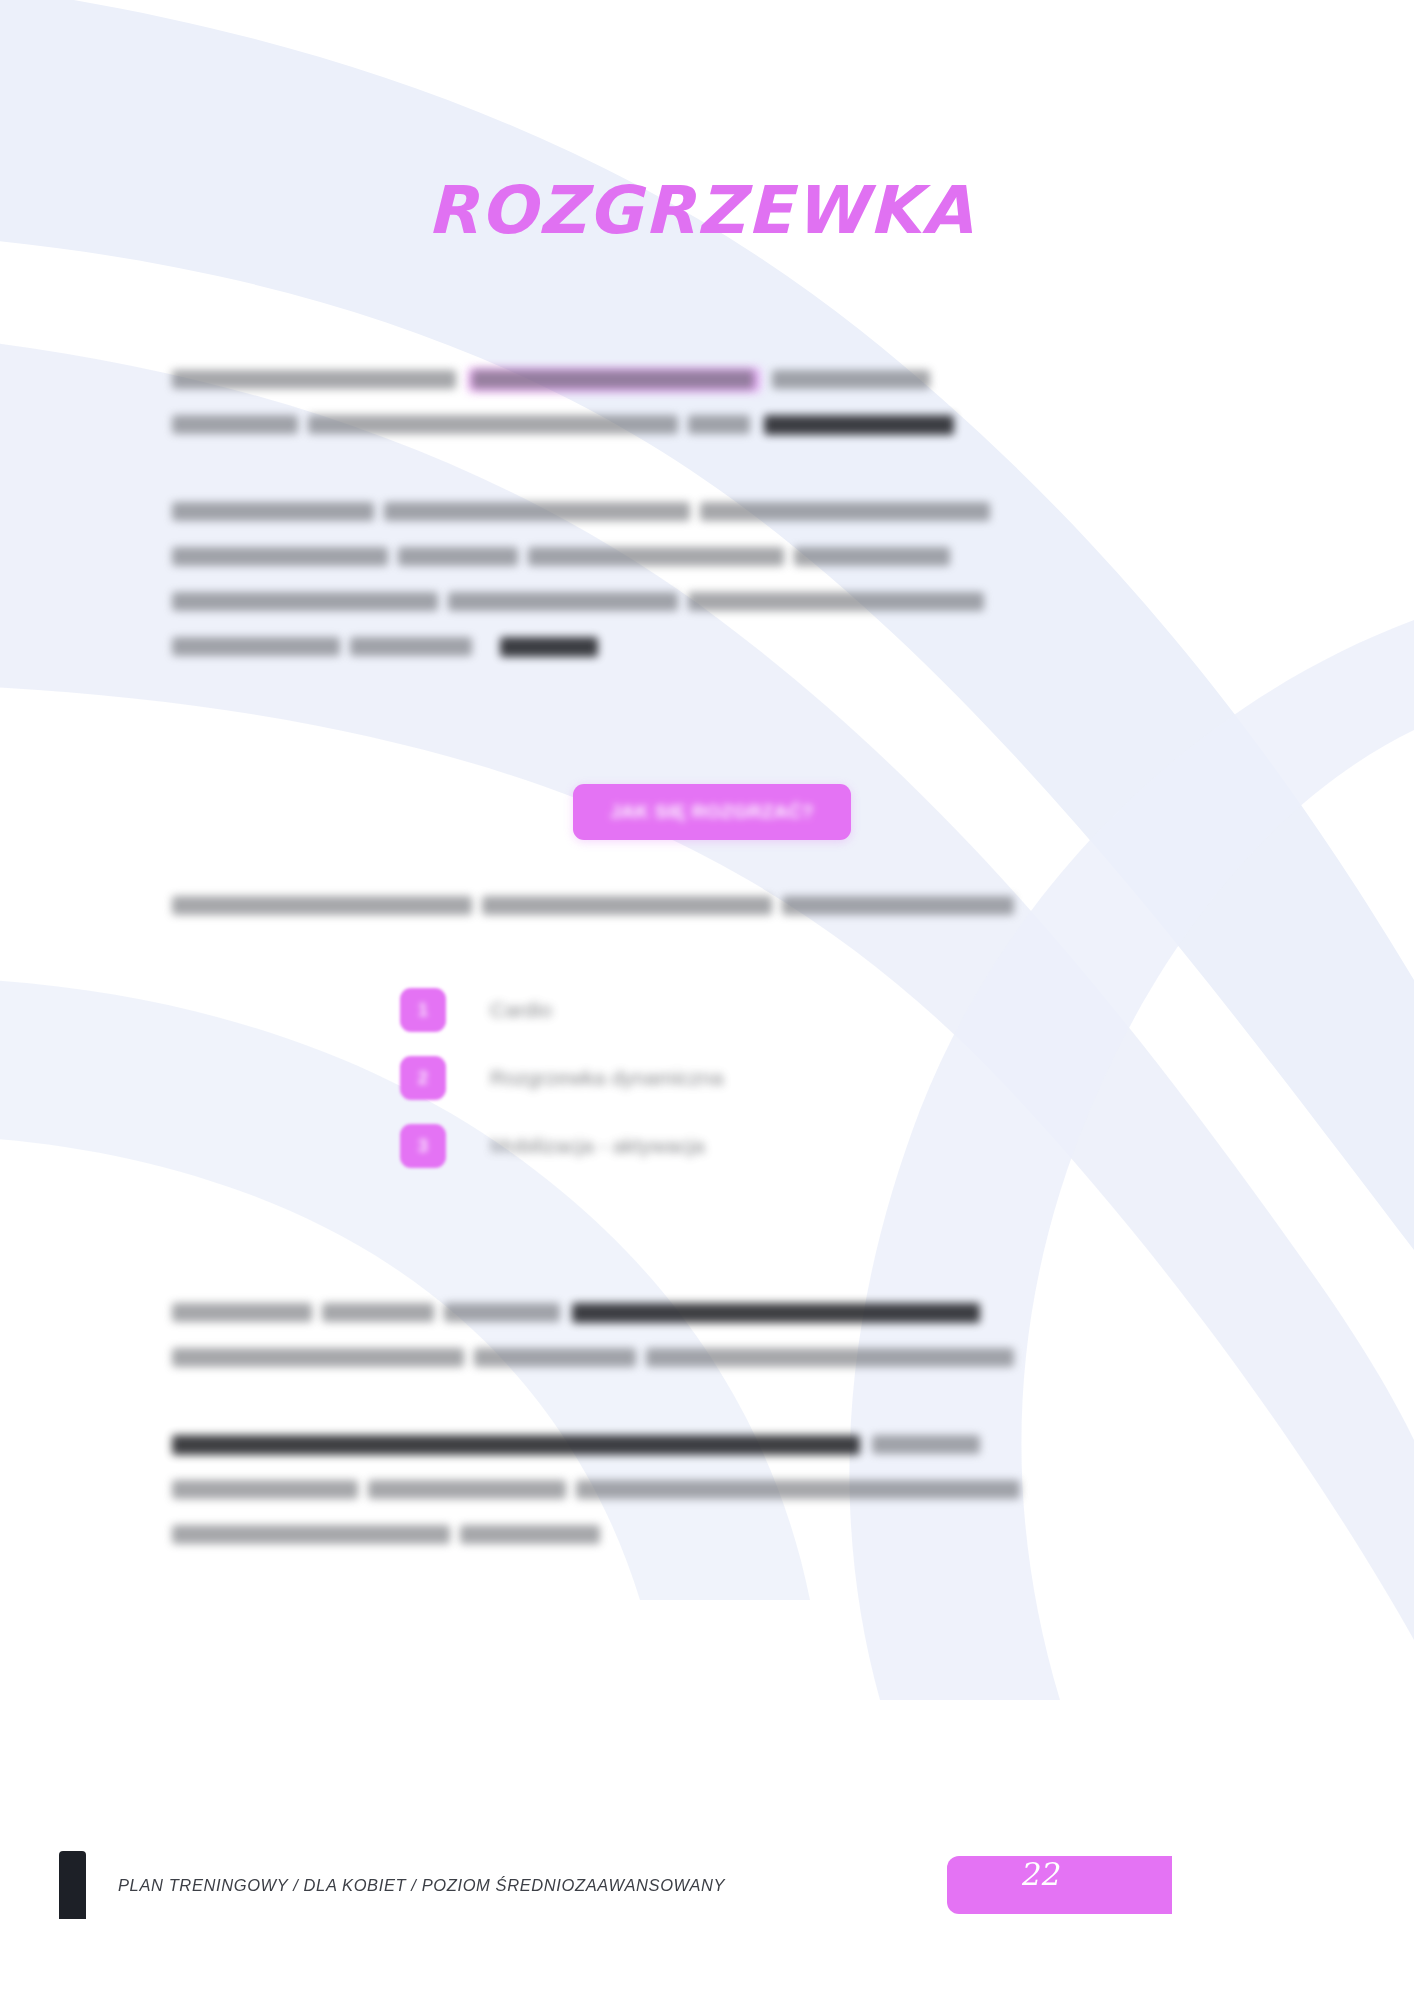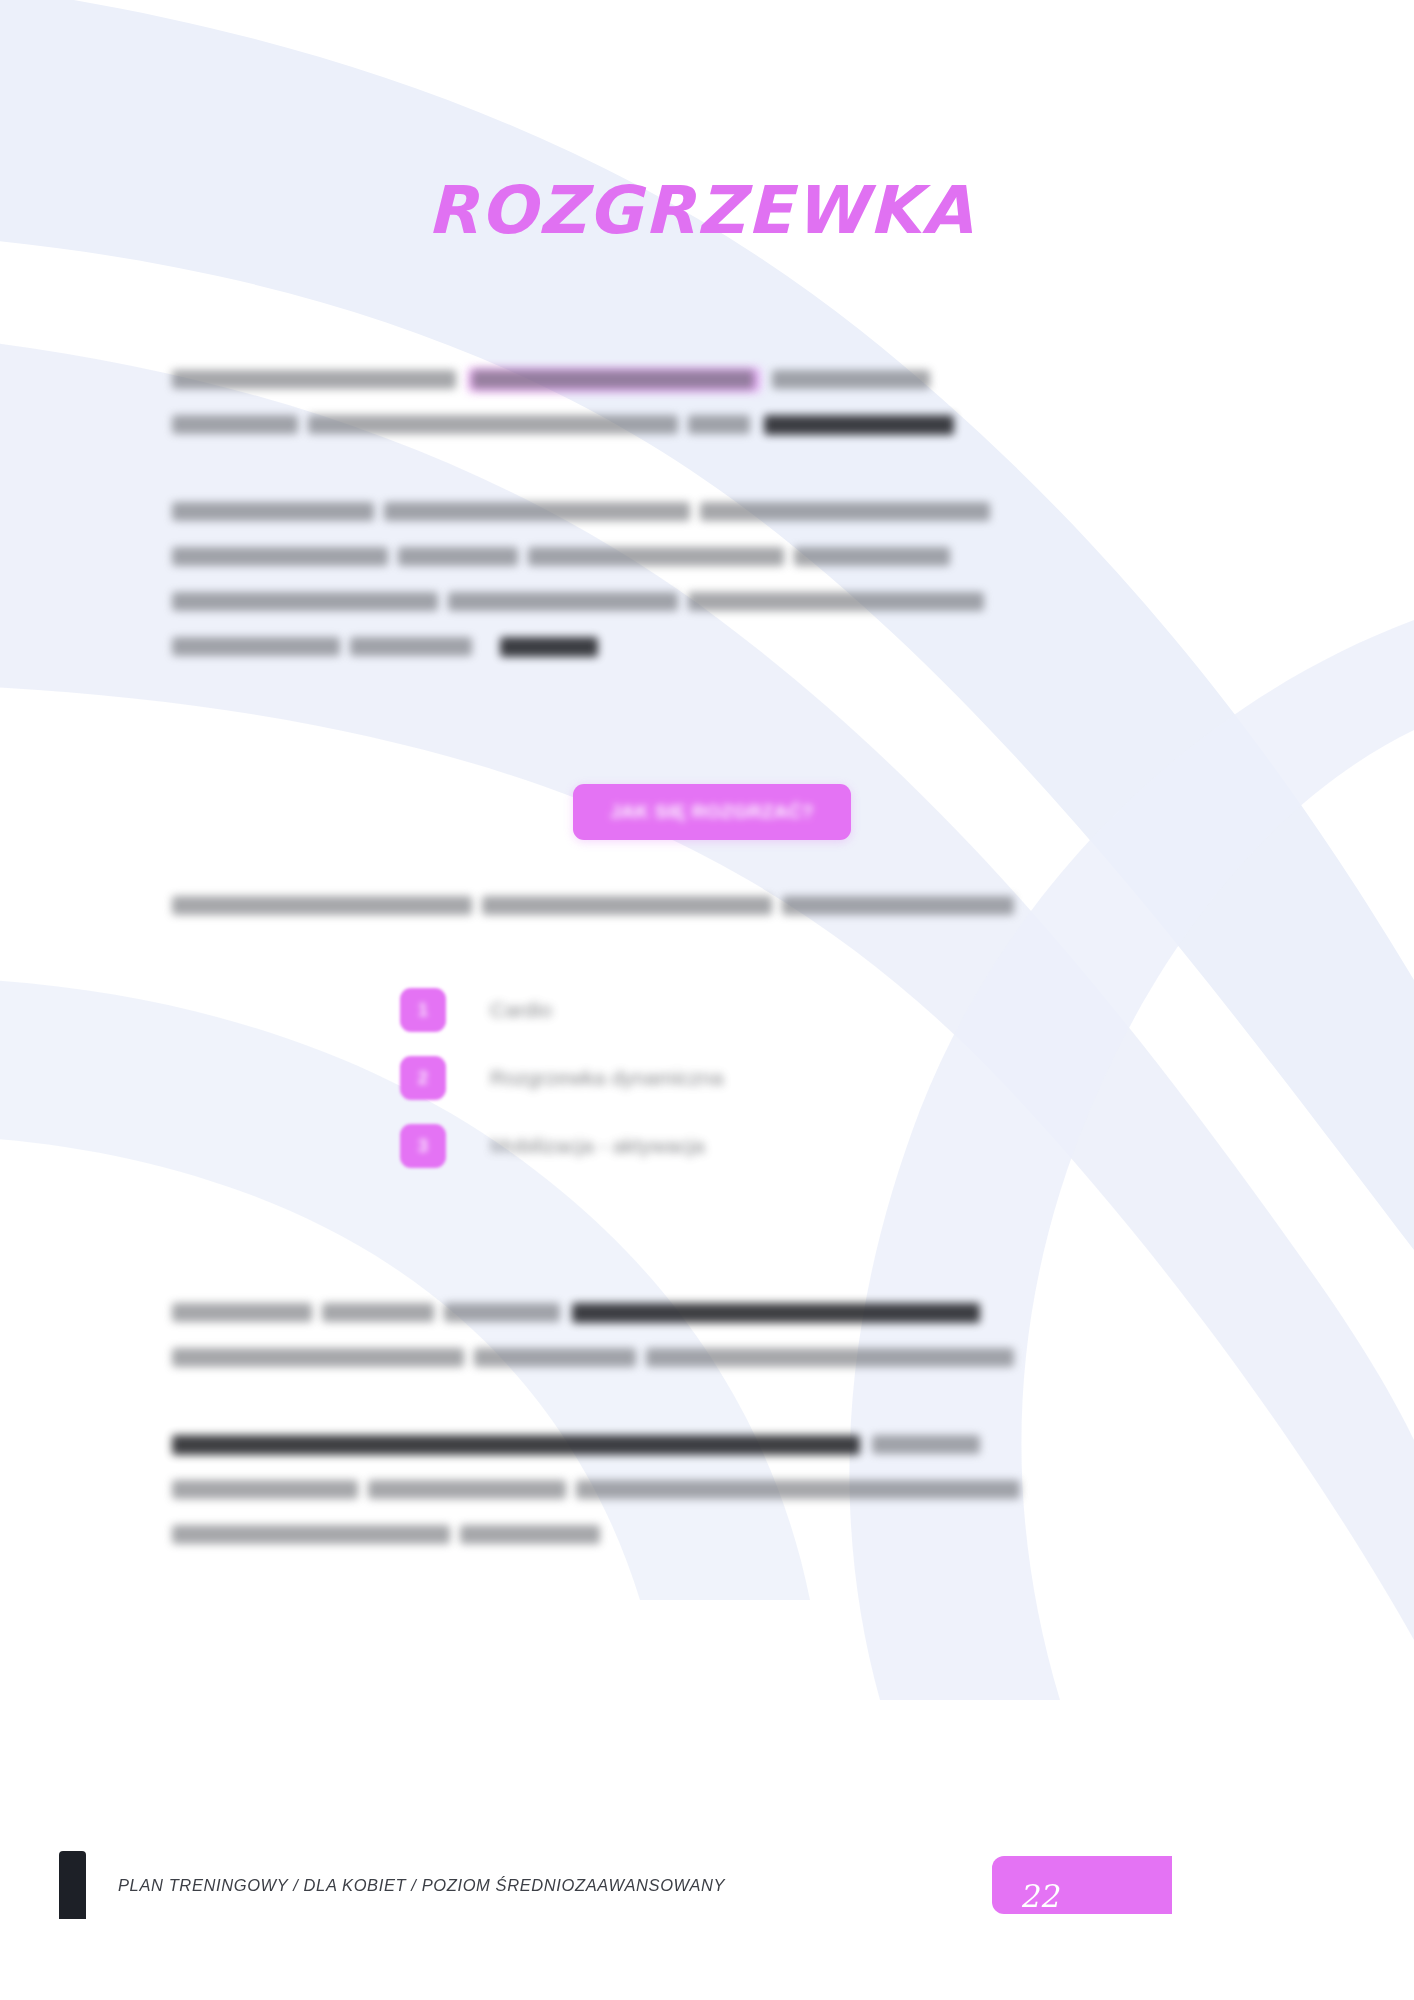--- a/index.html
+++ b/index.html
@@ -199,21 +199,22 @@
   }
   .page-badge {
     position: absolute;
     right: 0;
     top: 6px;
     width: 180px;
     height: 58px;
     background: #e473f4;
     border-radius: 12px 0 0 12px;
     display: flex;
-    align-items: flex-end;
+    align-items: flex-start;
+    padding-left: 45px;
   }
   .page-number {
     margin-left: 30px;
     color: #ffffff;
     font-family: "DejaVu Serif", serif;
     font-style: italic;
     font-size: 31px;
     font-weight: 400;
   }
 </style>

